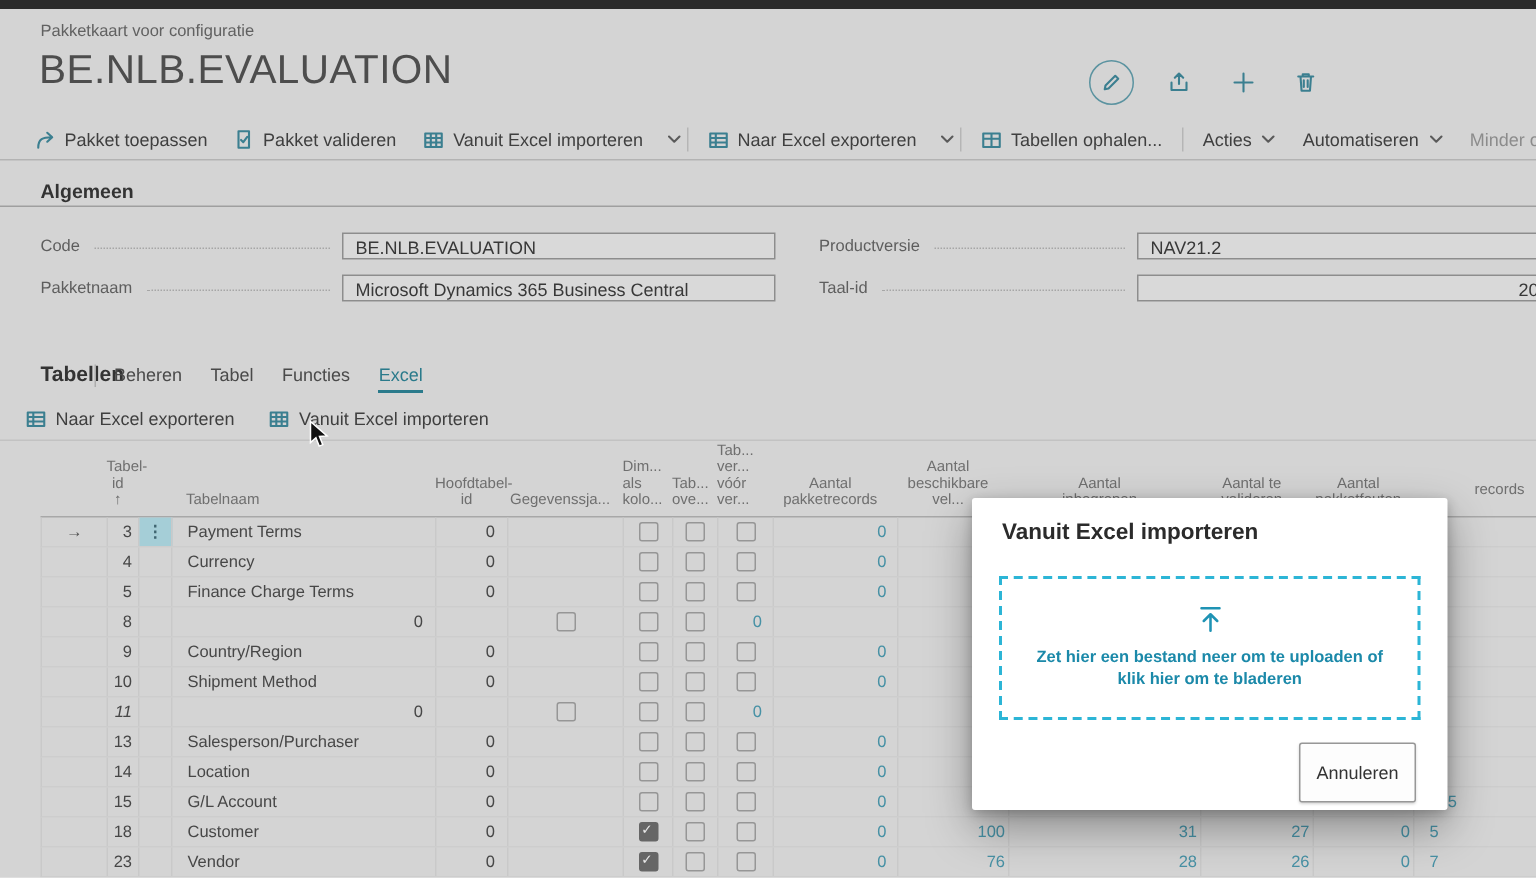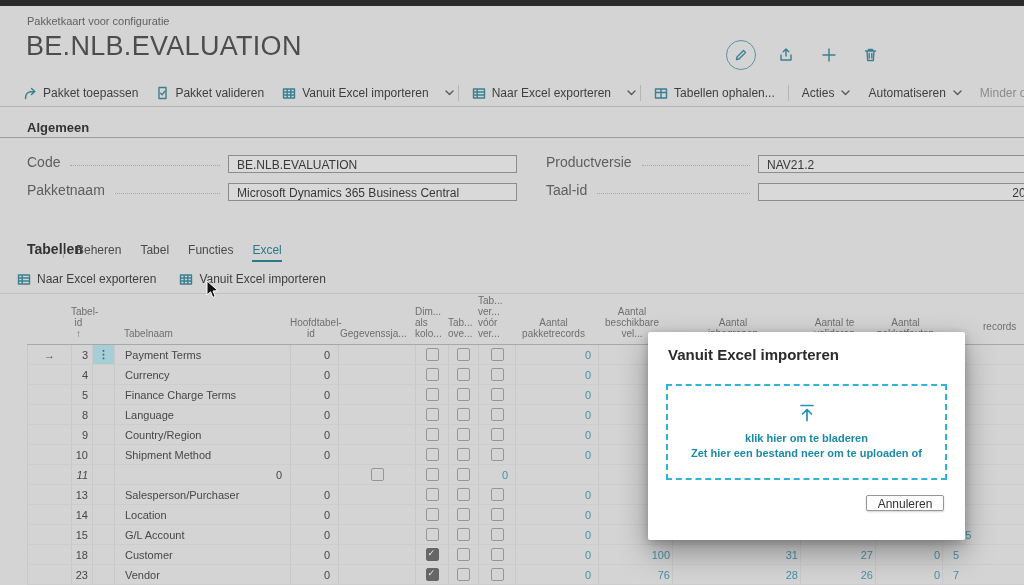--- a/index.html
+++ b/index.html
@@ -19,21 +19,21 @@
   .toolbar{position:absolute;left:15px;top:81px;height:24px;display:flex;align-items:center;font-size:12px;color:#3f3f3f}
   .titem{display:flex;align-items:center;padding:0 9px;white-space:nowrap;cursor:default}
   .titem .lbl{margin-left:6px}
   .titem.noicon .lbl{margin-left:0}
   .muted{color:#8c8c8c}
   .chev{margin-left:7px;display:flex}
   .vdiv{width:1px;height:16px;background:#b5b5b5;margin:0 4px}
   
   .sectitle{position:absolute;left:27px;top:120px;font-size:13px;font-weight:bold;color:#333}
   .field{position:absolute;display:flex;align-items:flex-end;height:20px}
-  .field .flabel{font-size:14px;color:#5e5e5e;padding-bottom:3px;white-space:nowrap}
+  .field .flabel{font-size:11px;color:#5e5e5e;padding-bottom:3px;white-space:nowrap}
   .field .leader{flex:1;border-bottom:1px dotted #a6a6a6;margin:0 8px 7px 10px;min-width:10px}
   .inputbox{flex:none;background:#d9d9d9;border:1px solid #8d8d8d;height:18px;line-height:18px;
     font-size:12px;color:#383838;padding:0 8px;box-sizing:border-box;white-space:nowrap;overflow:hidden}
   .inputbox.right{text-align:right}
   
   .tab-title{position:absolute;left:27px;top:241px;font-size:14px;font-weight:600;color:#333}
   .tabdiv{position:absolute;left:63px;top:243px;width:1px;height:15px;background:#adadad}
   .tabs{position:absolute;left:76px;top:243px;display:flex;gap:19px;font-size:12px;color:#4a4a4a}
   .tab{padding-bottom:3px;cursor:default}
   .tab.active{color:#2a7a8b;border-bottom:2px solid #2a7a8b}
@@ -57,21 +57,21 @@
   .cb.checked{background:#666;border-color:#666;position:relative}
   .cb.checked::after{content:"\2713";color:#e8e8e8;font-size:9px;position:absolute;left:1px;top:-1px}
   .partial-header{position:absolute;left:983px;top:321px;font-size:10px;color:#6f6f6f}
   
   .dialog{position:absolute;left:648px;top:332px;width:317px;height:208px;background:#fff;border-radius:2px;
     box-shadow:0 12px 30px rgba(0,0,0,.35),0 2px 8px rgba(0,0,0,.22);z-index:10}
   .dlg-title{position:absolute;left:20px;top:14px;font-size:15px;font-weight:600;color:#2b2b2b}
   .dropzone{position:absolute;left:18px;right:18px;top:52px;height:96px;border:2px dashed #2cb5d6;
     box-sizing:border-box;display:flex;flex-direction:column;align-items:center;justify-content:center;cursor:pointer}
   .dz-text{font-size:11px;font-weight:600;color:#1b89a9;text-align:center;line-height:15px;margin-top:8px}
-  .dlg-cancel{position:absolute;right:21px;top:163px;width:78px;height:16px;background:#fdfdfd;
+  .dlg-cancel{position:absolute;right:21px;top:163px;width:78px;height:40px;background:#fdfdfd;
     border:1px solid #979797;border-radius:2px;font-size:12px;color:#333;font-family:"Liberation Sans",sans-serif;
     box-shadow:0 1px 2px rgba(0,0,0,.18);cursor:pointer}
   .cursor{position:absolute;left:206px;top:280px;z-index:20}
 </style>
 </head>
 <body>
 
 <div class="stage">
   <div class="topstrip"></div>
 
@@ -338,23 +338,20 @@
         <div class="td r" style="padding-right: 2px;"></div>
         <div class="td r" style="padding-right: 2px;"></div>
         <div class="td" style="padding-left: 10px;"></div>
       </div>
       <div class="tr" style="grid-template-columns: 44px 21px 22px 176px 48px 77px 33px 30px 37px 83px 74px 128px 75px 67px 82px;">
         <div class="td c"></div>
         <div class="td r" style="padding-right: 4px;">
           <span>8</span>
         </div>
         <div class="td menucell"></div>
-        <div class="td namecell">
-          <span>Language</span>
-        </div>
         <div class="td r" style="padding-right: 8px;">
           <span>0</span>
         </div>
         <div class="td"></div>
         <div class="td c">
           <span class="cb"></span>
         </div>
         <div class="td c">
           <span class="cb"></span>
         </div>
@@ -653,19 +650,19 @@
       </svg>
   </div>
 
   <div class="dialog">
     <div class="dlg-title">Vanuit Excel importeren</div>
     <div class="dropzone">
       <svg width="22" height="20" viewBox="0 0 22 20" style="stroke:#1f93b4;fill:none;stroke-width:1.7;stroke-linecap:round;stroke-linejoin:round">
         <path d="M5 2.5 H17 M11 17.5 V6.5 M11 6.5 L6.5 11 M11 6.5 L15.5 11"></path>
       </svg>
       <div class="dz-text">
+        <div>Zet hier een bestand neer om te uploaden of</div>
         <div>klik hier om te bladeren</div>
-        <div>Zet hier een bestand neer om te uploaden of</div>
       </div>
     </div>
     <button class="dlg-cancel">Annuleren</button>
   </div>
 </div>
 
 </body></html>

